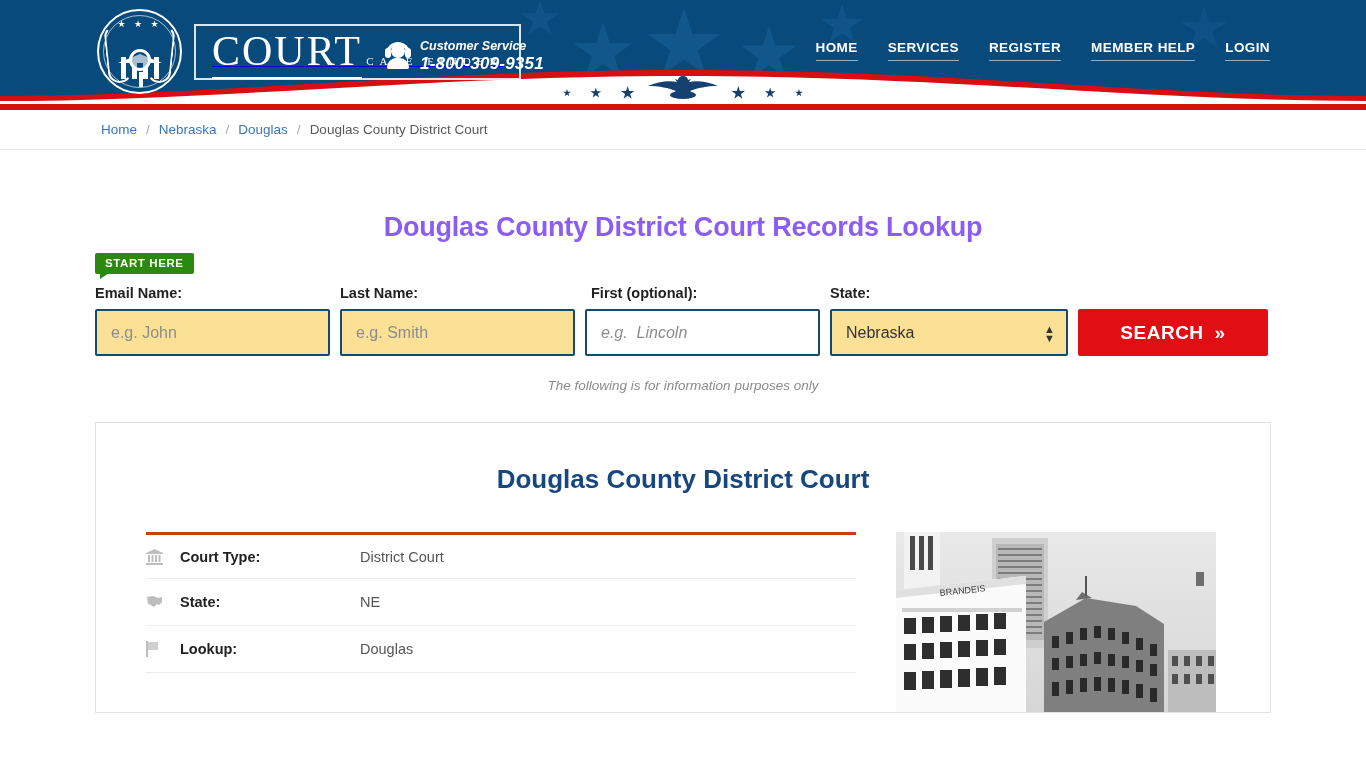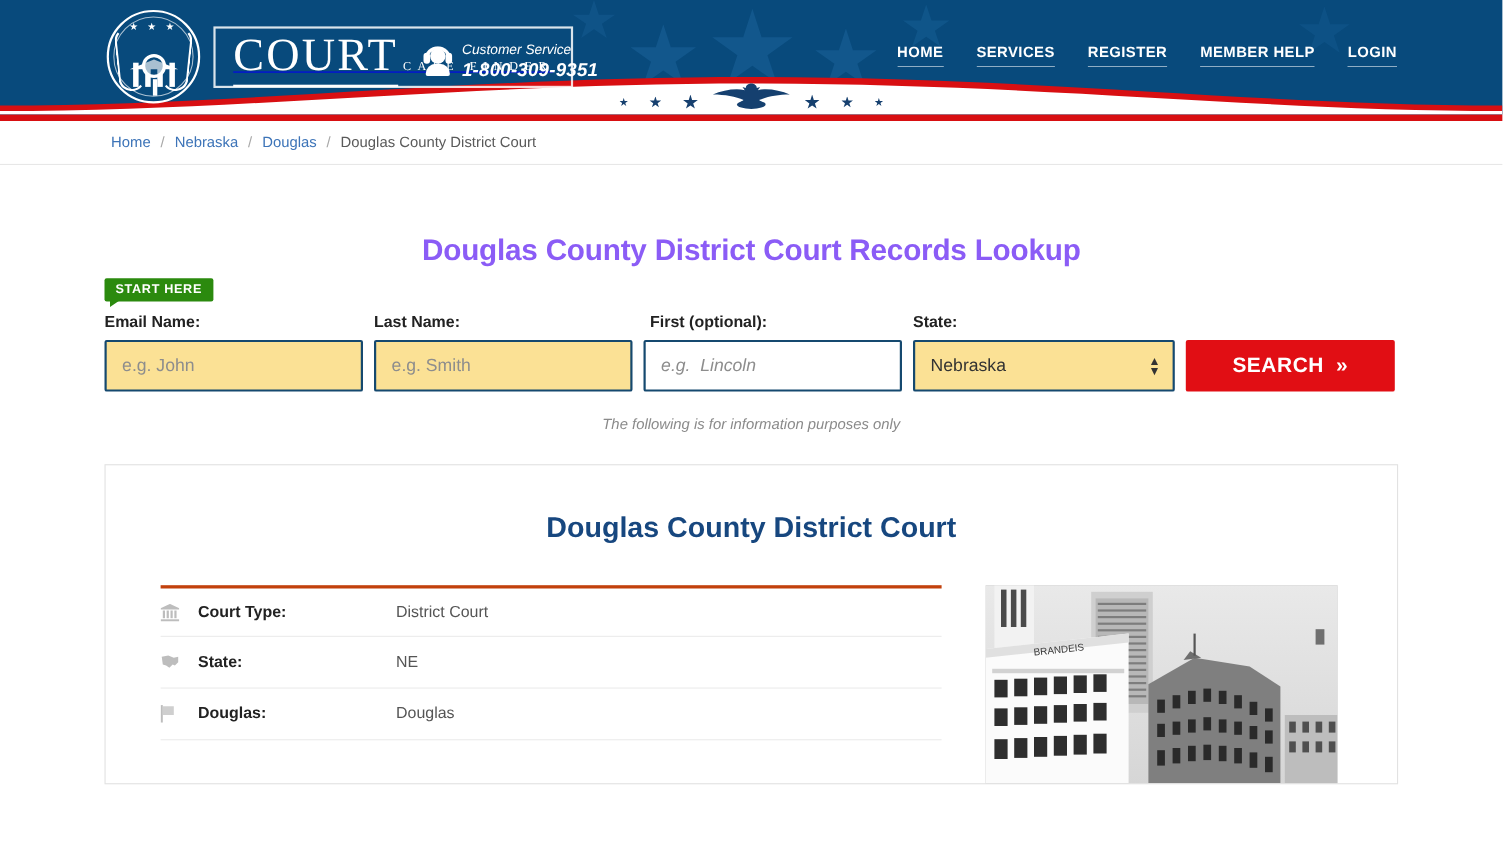--- a/index.html
+++ b/index.html
@@ -136,21 +136,21 @@
   .cs-icon {
     width: 26px; height: 28px;
     position: relative;
   }
   .cs-icon .head { position: absolute; left: 6px; top: 3px; width: 14px; height: 14px; border-radius: 50%; background: #fff; }
   .cs-icon .body { position: absolute; left: 2px; bottom: 0; width: 22px; height: 11px; border-radius: 11px 11px 2px 2px; background: #fff; }
   .cs-icon .band { position: absolute; left: 1px; top: 1px; width: 24px; height: 13px; border: 3px solid #fff; border-bottom: none; border-radius: 14px 14px 0 0; }
   .cs-icon .ear-l { position: absolute; left: 0px; top: 7px; width: 6px; height: 10px; border-radius: 3px; background: #fff; }
   .cs-icon .ear-r { position: absolute; right: 0px; top: 7px; width: 6px; height: 10px; border-radius: 3px; background: #fff; }
   .cs-label {
-    color: #ffffff; font-size: 12.5px; font-style: italic; font-weight: normal;
+    color: #ffffff; font-size: 12.5px; font-style: italic; font-weight: bold;
     line-height: 1.1;
   }
   .cs-phone {
     color: #ffffff; font-size: 17px; font-style: italic; font-weight: bold;
     line-height: 1.2; letter-spacing: .2px;
   }
 
   
   .nav {
     position: absolute;
@@ -553,21 +553,21 @@
           <span class="d-value">NE</span>
         </div>
 
         <div class="detail-row">
           <span class="d-icon">
             <svg width="14" height="16" viewBox="0 0 14 16" xmlns="http://www.w3.org/2000/svg">
               <rect x="0" y="0" width="2" height="16" fill="#bdbdbd"></rect>
               <path d="M2 1 L12 1 L12 9 L2 9 Z" fill="#cfcfcf"></path>
             </svg>
           </span>
-          <span class="d-label">Douglas:</span>
+          <span class="d-label">Lookup:</span>
           <span class="d-value">Douglas</span>
         </div>
 
       </div>
 
       <div class="card-photo">
         <svg width="320" height="180" viewBox="0 0 320 180" xmlns="http://www.w3.org/2000/svg">
           <defs>
             <linearGradient id="sky" x1="0" y1="0" x2="0" y2="1">
               <stop offset="0%" stop-color="#e9e9e9"></stop>

